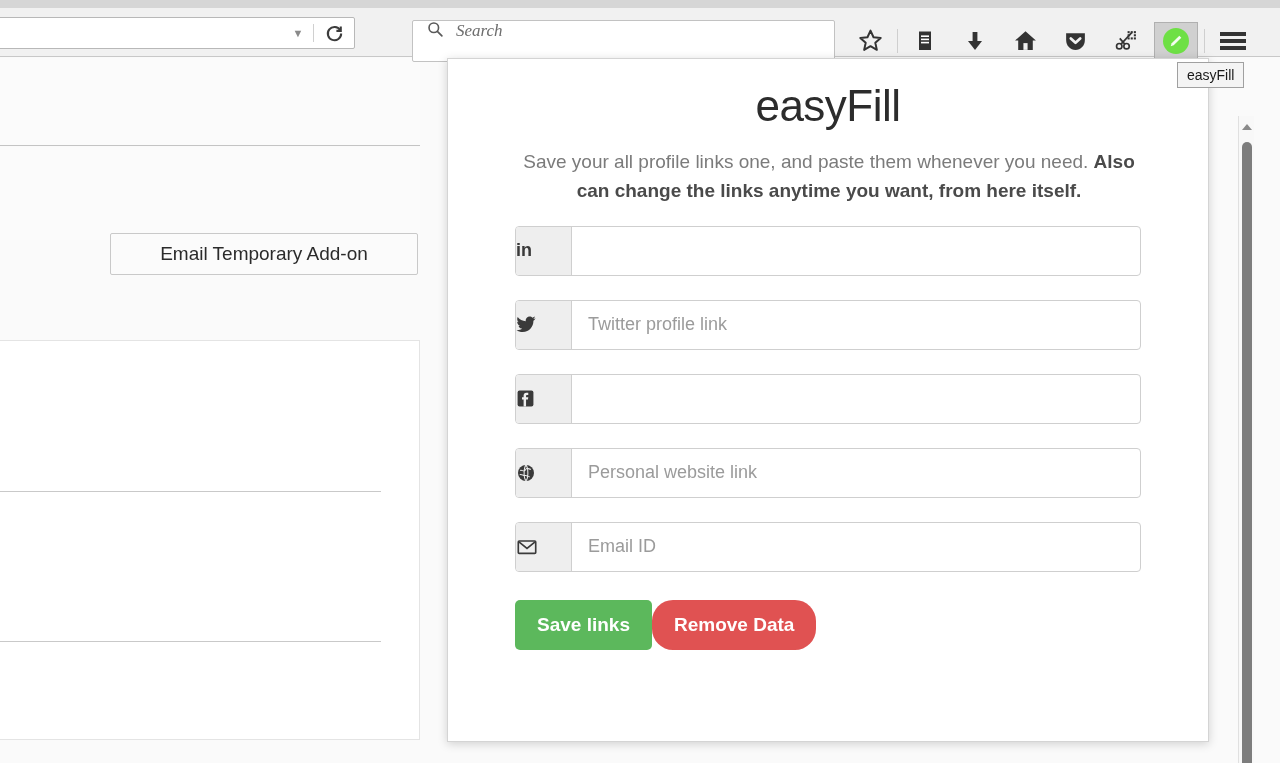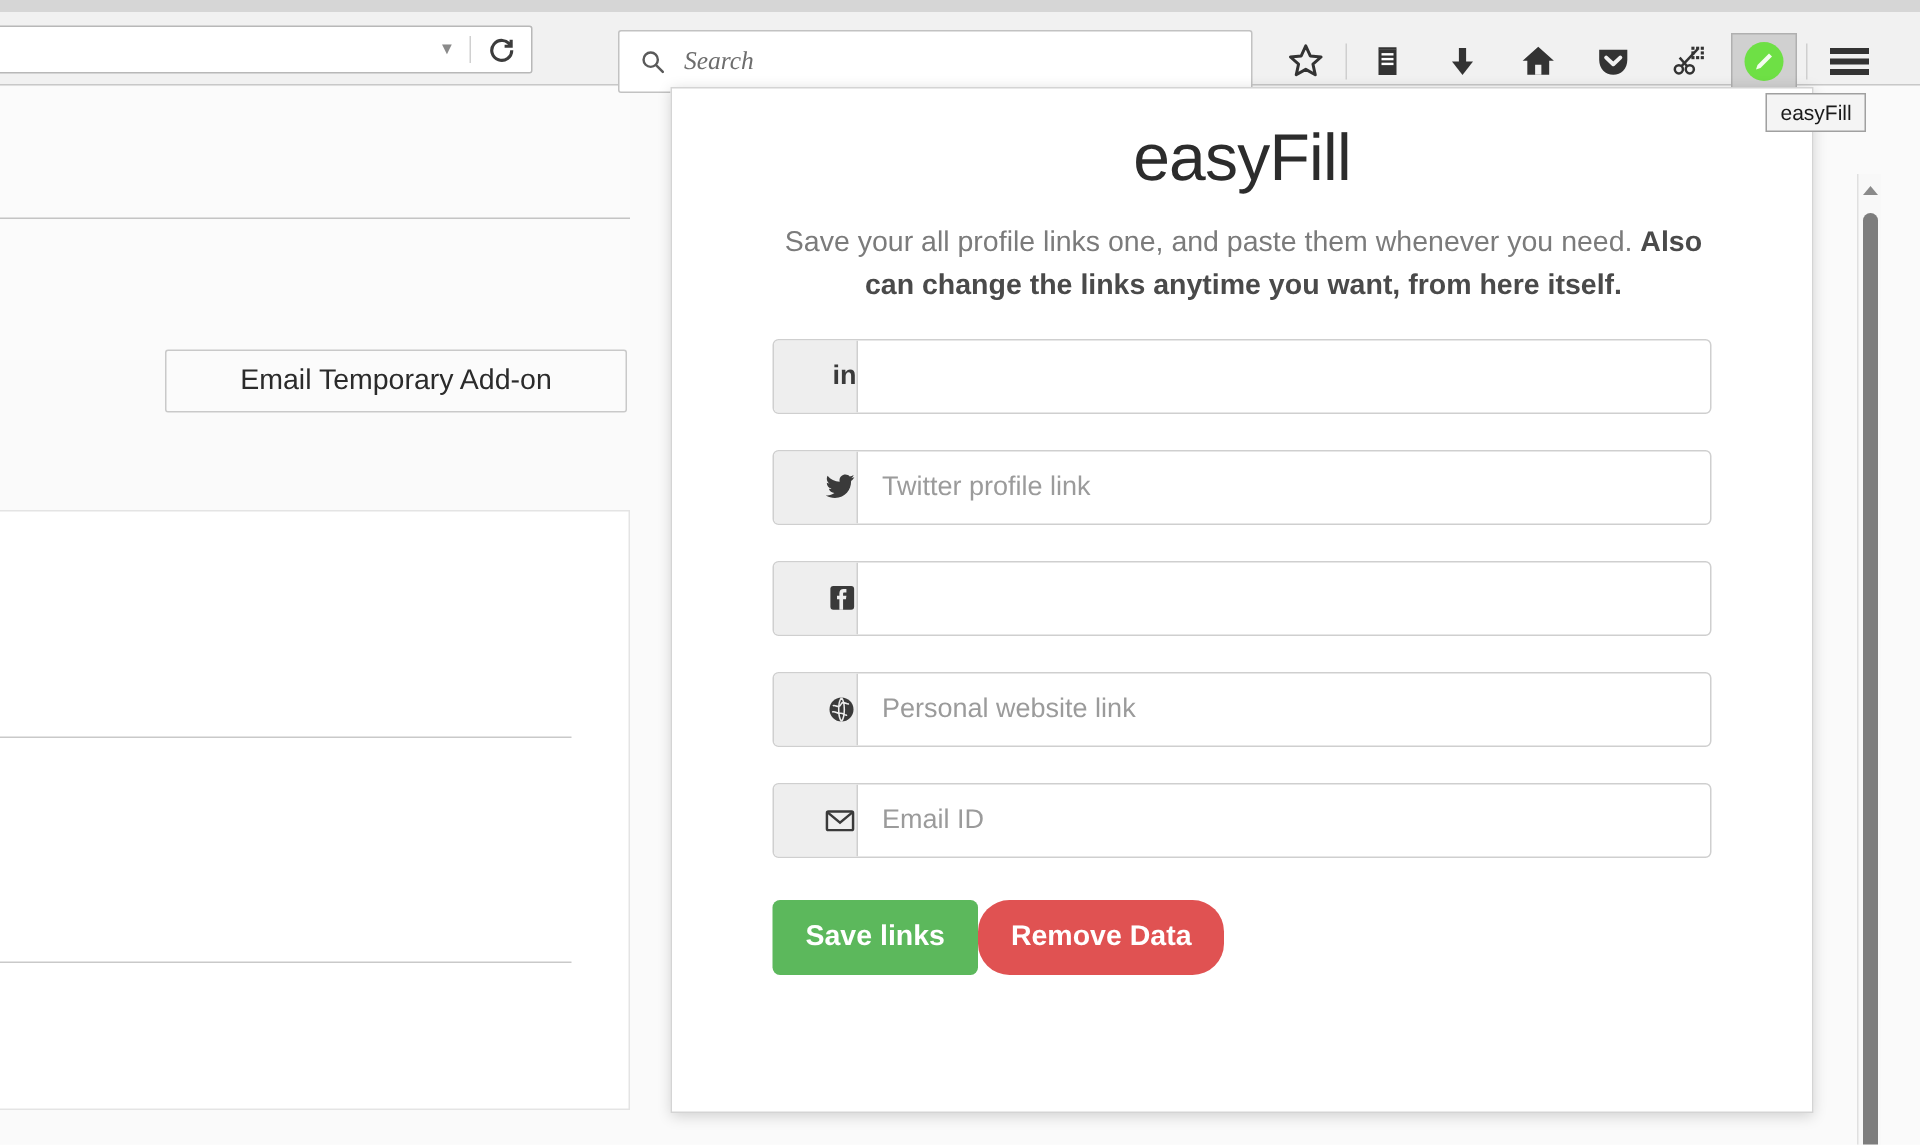--- a/index.html
+++ b/index.html
@@ -31,21 +31,21 @@
     color: #8a8a8a; font-size: 11px;
   }
   .urlbar .sep { width: 1px; height: 18px; background: #d0d0d0; }
   .urlbar .reload {
     width: 40px; height: 30px; display: flex; align-items: center; justify-content: center;
     color: #3c3c3c;
   }
   .searchbar {
     position: absolute; left: 412px; top: 12px; width: 423px; height: 42px;
     background: #fff; border: 1px solid #c2c2c2; border-radius: 2px;
-    display: flex; align-items: center; padding-left: 14px; gap: 12px;
+    display: flex; padding-left: 14px; gap: 12px;
   }
   .searchbar .sicon { color: #5a5a5a; display:flex; }
   .search-placeholder {
     font-style: italic; font-size: 17px; color: #6d6d6d;
     font-family: "Liberation Serif", serif;
   }
 
   .tb-icons {
     position: absolute; left: 845px; top: 8px; height: 49px;
     display: flex; align-items: center;
@@ -151,21 +151,21 @@
 
   .field-row {
     display: flex; align-items: stretch;
     height: 50px; margin: 0 22px 24px 22px;
     border: 1px solid #cfcfcf; border-radius: 4px;
     background: #fff; overflow: hidden;
   }
   .field-icon {
     width: 56px; flex: 0 0 56px;
     background: #eeeeee; border-right: 1px solid #cfcfcf;
-    display: flex; align-items: center; justify-content: flex-end;
+    display: flex; align-items: center; justify-content: flex-start;
     color: #4d4d4d;
   }
   .field-icon .in-text {
     font-weight: bold; font-size: 18px; color: #3a3a3a;
     font-family: "Liberation Sans", sans-serif;
   }
   .field-input {
     flex: 1 1 auto; border: 0; outline: none; background: transparent;
     font-size: 18px; color: #2e2e2e; padding: 0 16px;
     font-family: "Liberation Sans", sans-serif;

